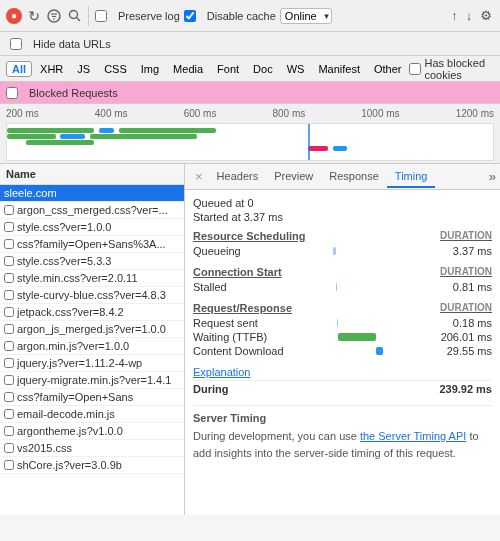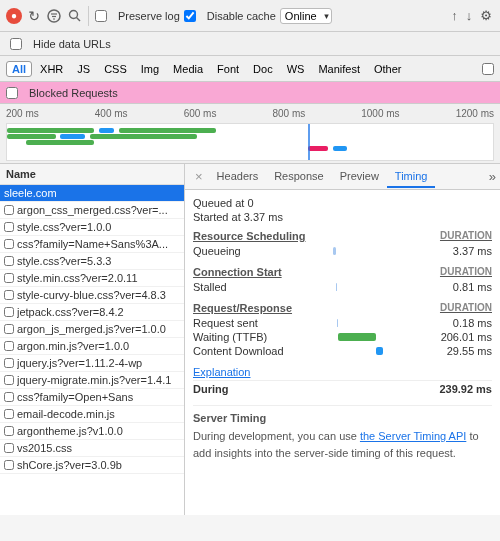--- a/index.html
+++ b/index.html
@@ -344,20 +344,21 @@
   <button class="type-btn">CSS</button>
   <button class="type-btn">Img</button>
   <button class="type-btn">Media</button>
   <button class="type-btn">Font</button>
   <button class="type-btn">Doc</button>
   <button class="type-btn">WS</button>
   <button class="type-btn">Manifest</button>
   <button class="type-btn">Other</button>
   <label class="has-blocked">
     <input type="checkbox" style="">
+    <span>Has blocked cookies</span>
   </label>
 </div>
 
 <div class="toolbar-row4">
   <label class="checkbox-label">
     <input type="checkbox" style="">
     <span>Blocked Requests</span>
   </label>
 </div>
 
@@ -398,21 +399,21 @@
         <div class="request-row">
           <input type="checkbox" style="">
           <span class="req-name">argon_css_merged.css?ver=...</span>
         </div>
         <div class="request-row">
           <input type="checkbox" style="">
           <span class="req-name">style.css?ver=1.0.0</span>
         </div>
         <div class="request-row">
           <input type="checkbox" style="">
-          <span class="req-name">css?family=Name+Sans%3A...</span>
+          <span class="req-name">css?family=Open+Sans%3A...</span>
         </div>
         <div class="request-row">
           <input type="checkbox" style="">
           <span class="req-name">style.css?ver=5.3.3</span>
         </div>
         <div class="request-row">
           <input type="checkbox" style="">
           <span class="req-name">style.min.css?ver=2.0.11</span>
         </div>
         <div class="request-row">
@@ -460,22 +461,22 @@
           <span class="req-name">shCore.js?ver=3.0.9b</span>
         </div>
       </div>
   </div>
 
   <div class="details-panel">
 
     <div class="details-tabs">
       <button class="detail-tab-close">×</button>
       <button class="detail-tab">Headers</button>
+      <button class="detail-tab">Preview</button>
       <button class="detail-tab">Response</button>
-      <button class="detail-tab">Preview</button>
       <button class="detail-tab active">Timing</button>
       <button class="tab-more">»</button>
     </div>
 
     <div class="details-content">
 
       <div class="timing-plain-row">
         <span>Queued at 0</span>
       </div>
       <div class="timing-plain-row" style="margin-bottom:6px;">

